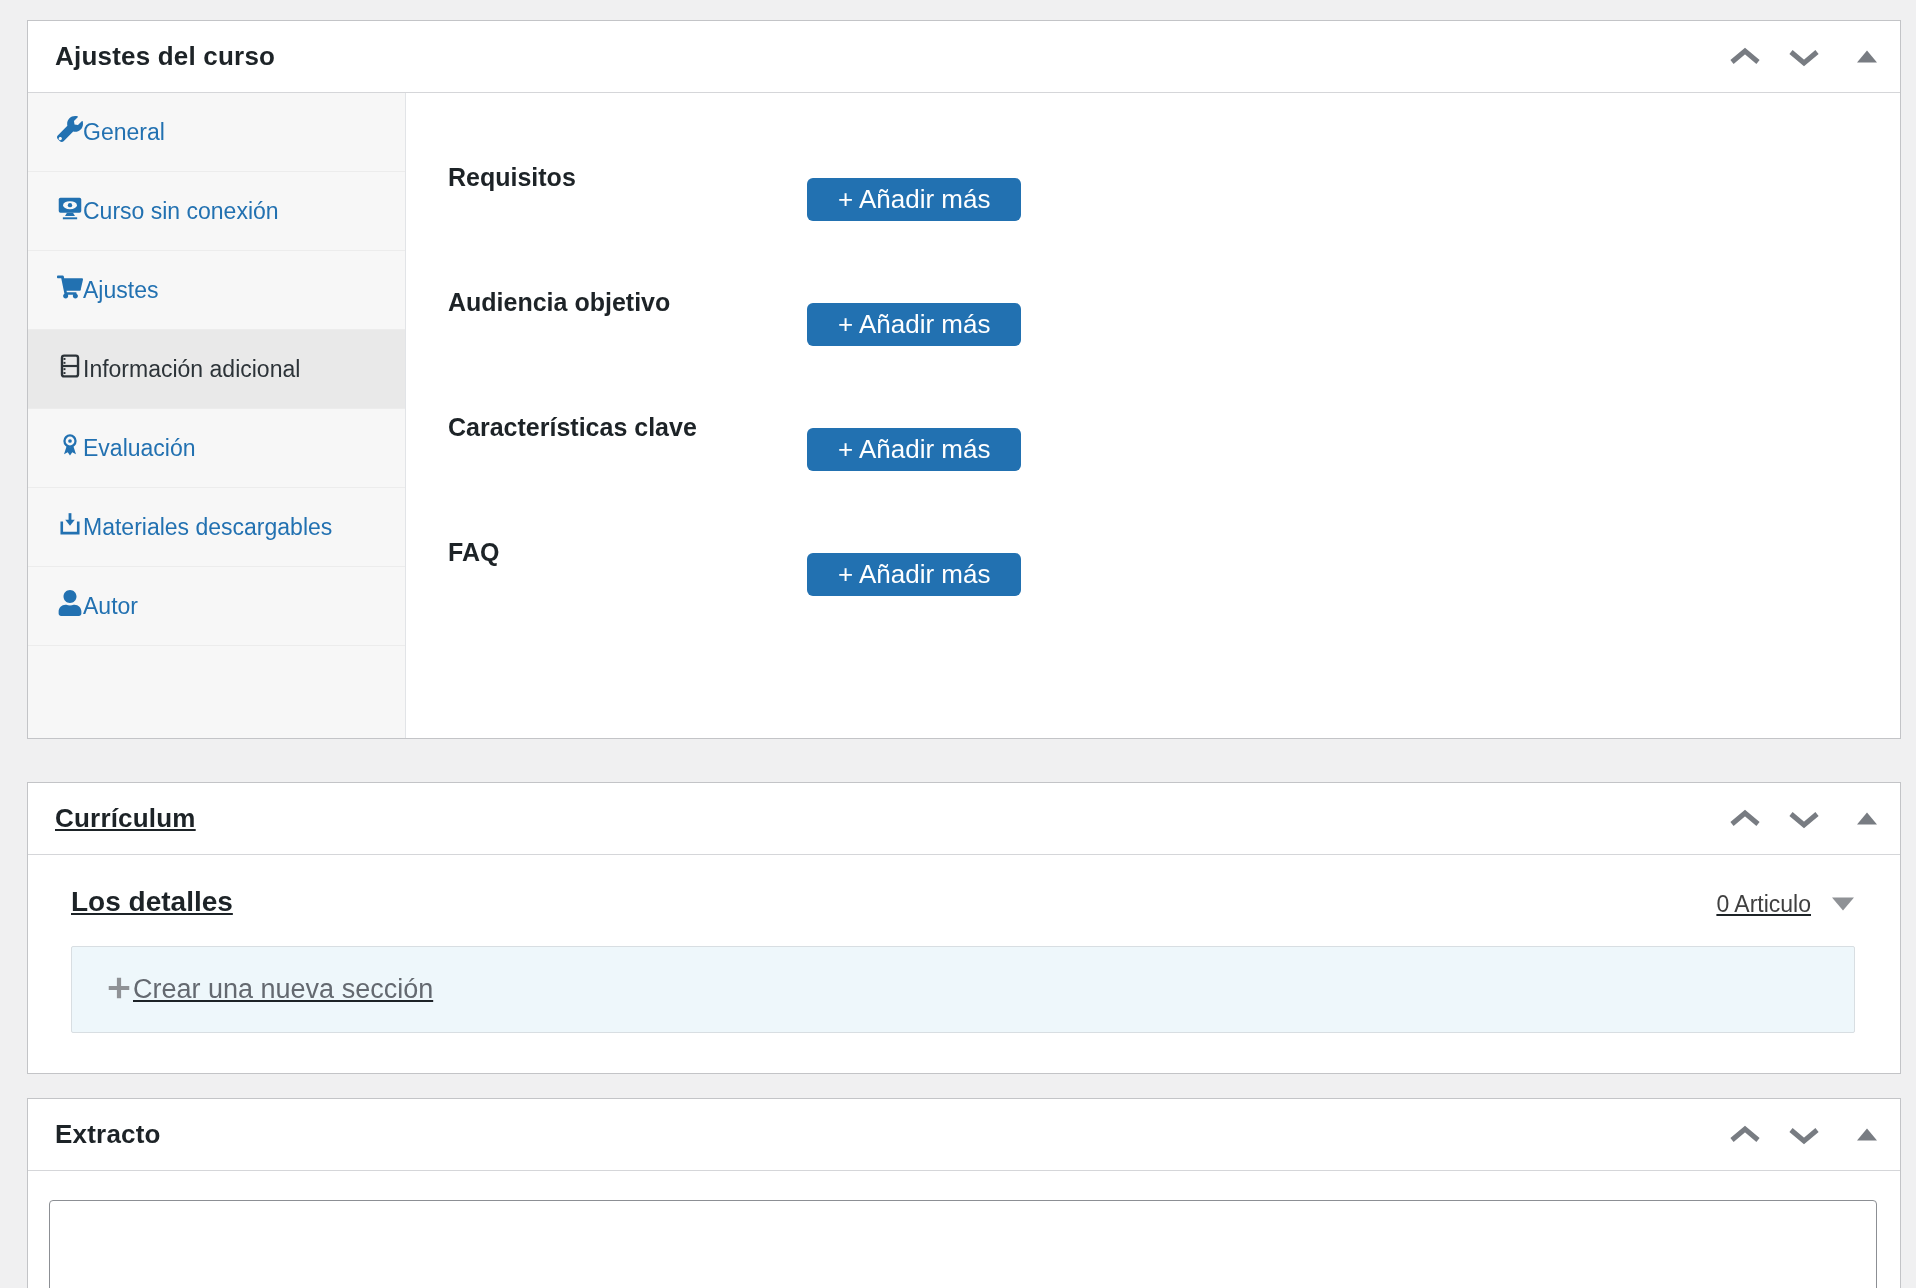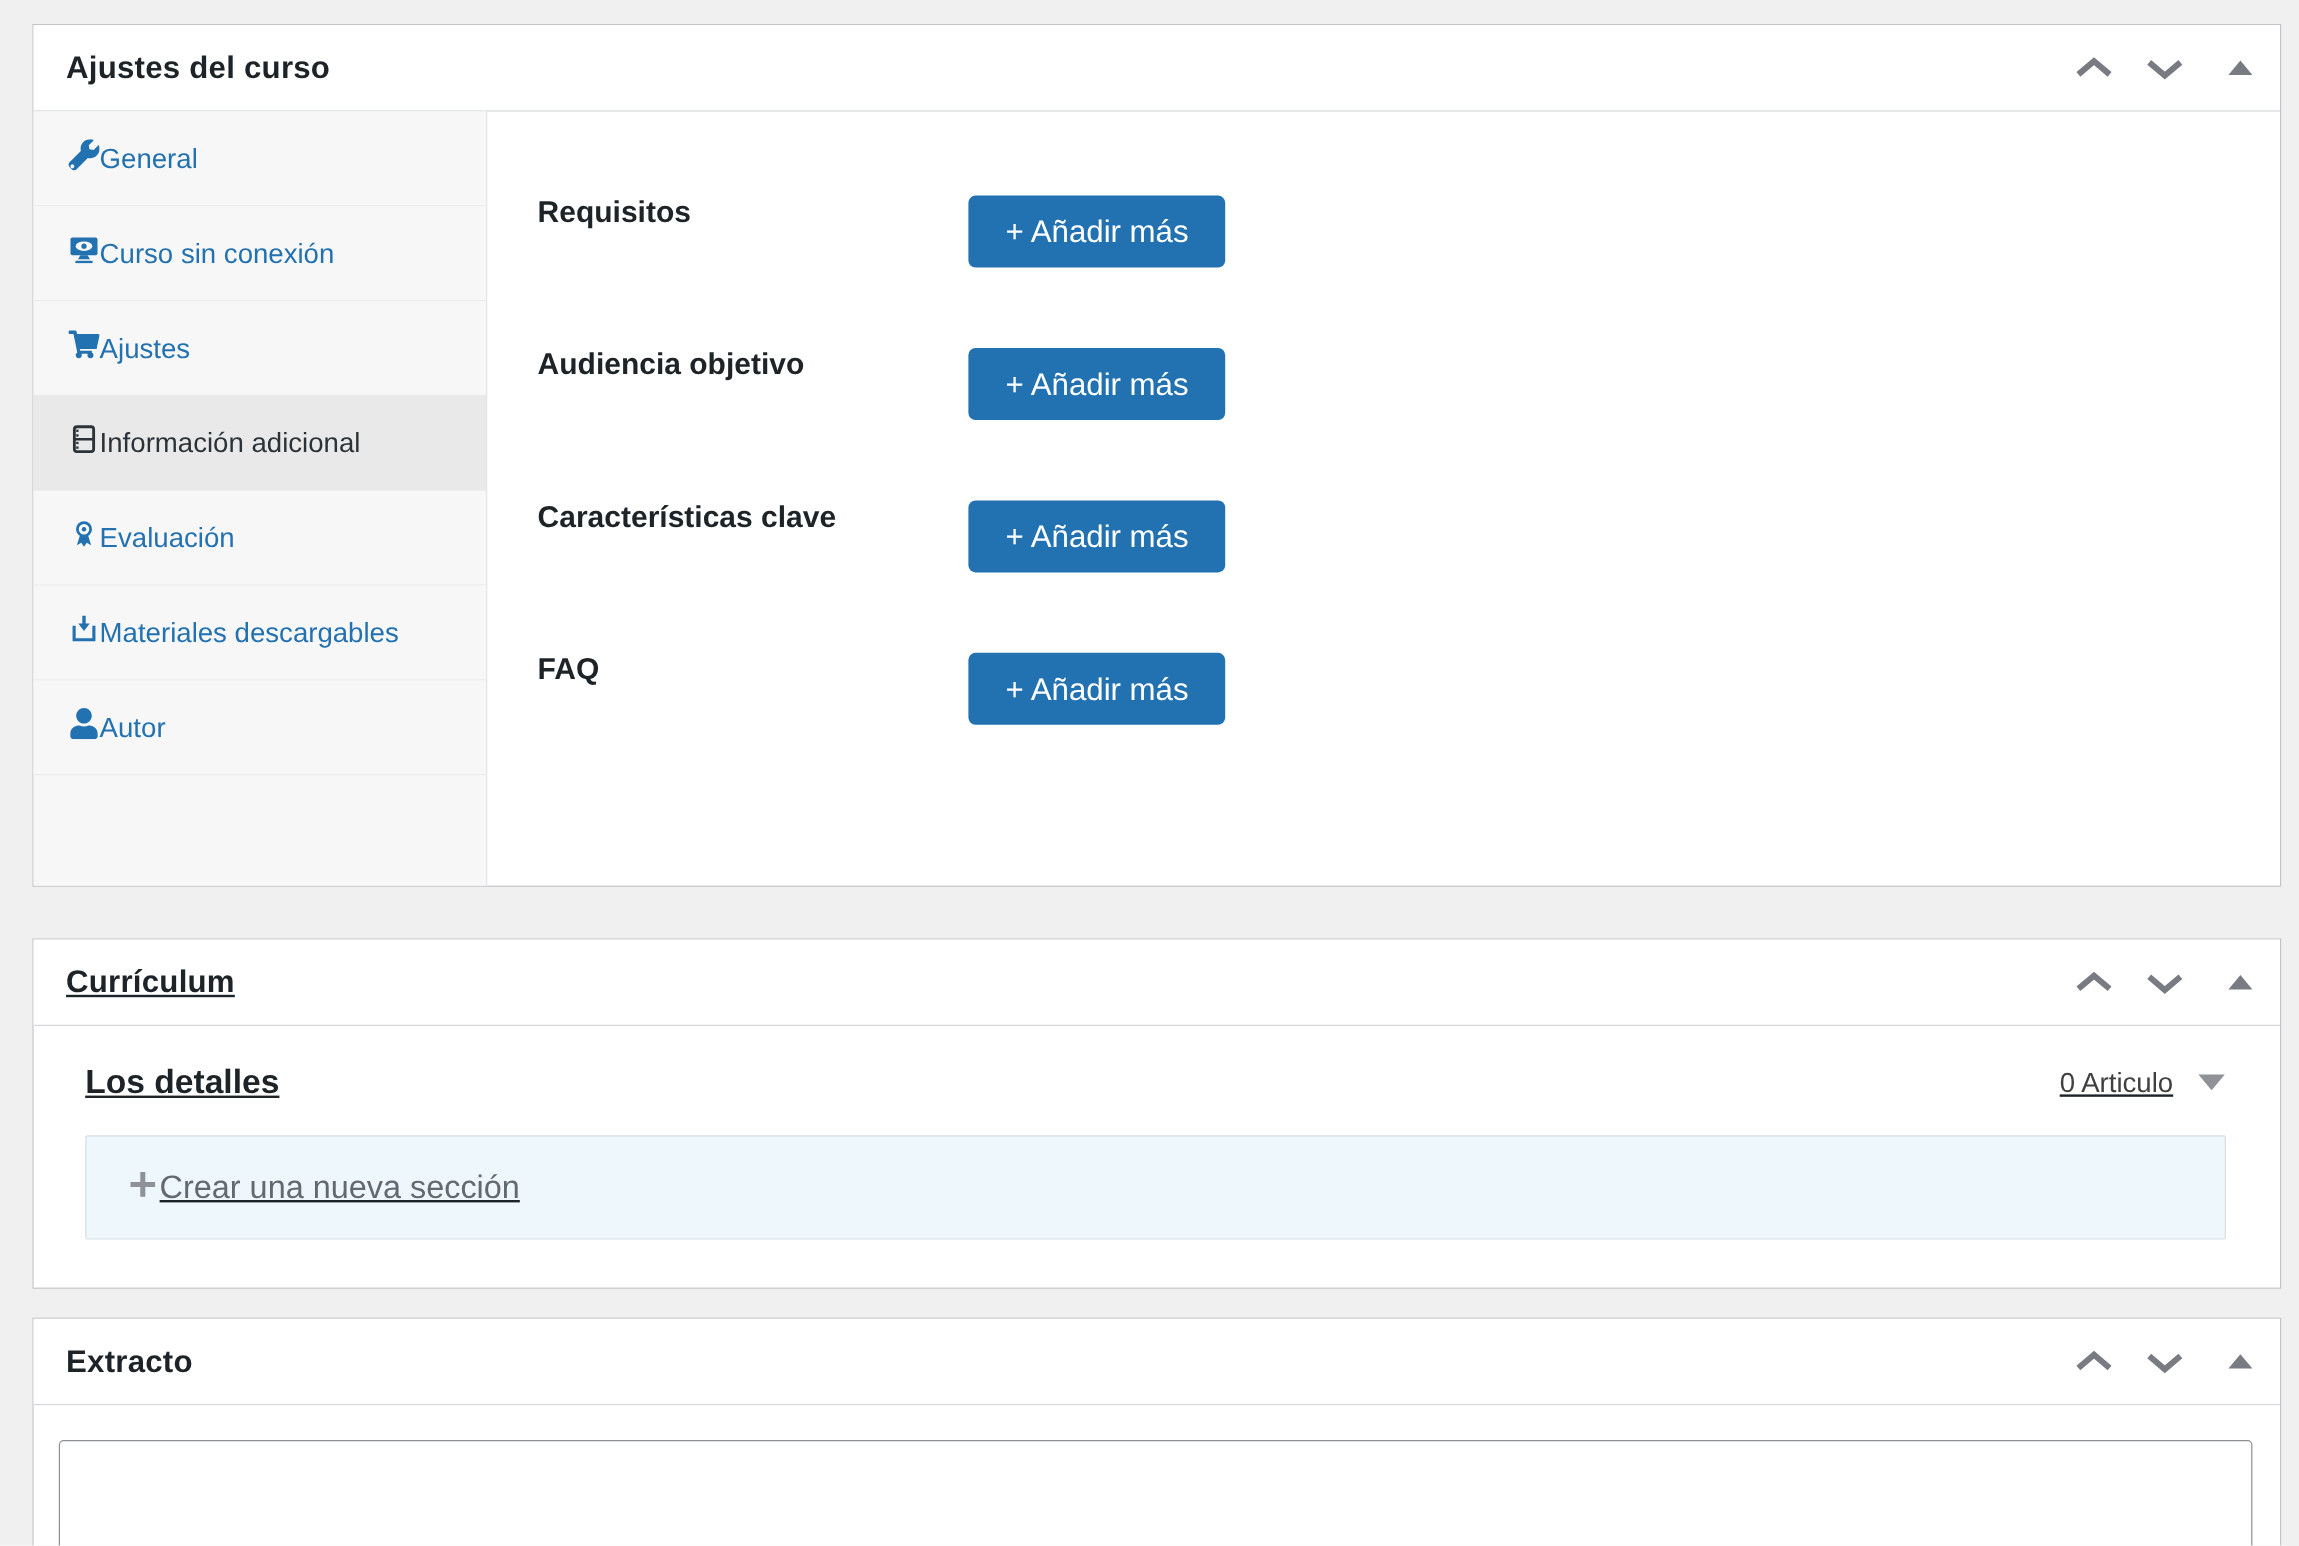--- a/index.html
+++ b/index.html
@@ -75,39 +75,39 @@
   .field-label {
     width: 359px;
     flex: 0 0 359px;
     font-size: 25px;
     font-weight: bold;
     color: #1d2327;
     line-height: 1.25;
     padding-top: 2px;
   }
   .add-more-btn {
-    margin-top: 3px;
-    height: 60px;
+    margin-top: 18px;
+    height: 43px;
     padding: 0 31px;
     background: #2271b1;
     color: #ffffff;
     font-size: 26px;
     font-family: "Liberation Sans", sans-serif;
     border: none;
     border-radius: 6px;
     cursor: pointer;
     white-space: nowrap;
   }
 
   
   .panel.curriculum { margin-top: 43px; text-decoration: underline; }
   .curriculum-body { padding: 31px 45px 40px 43px; }
   .section-head {
     display: flex;
-    align-items: center;
+    align-items: flex-end;
     justify-content: space-between;
   }
   .section-title {
     font-size: 28px;
     font-weight: bold;
     color: #1d2327;
   }
   .item-count {
     display: flex;
     align-items: center;

